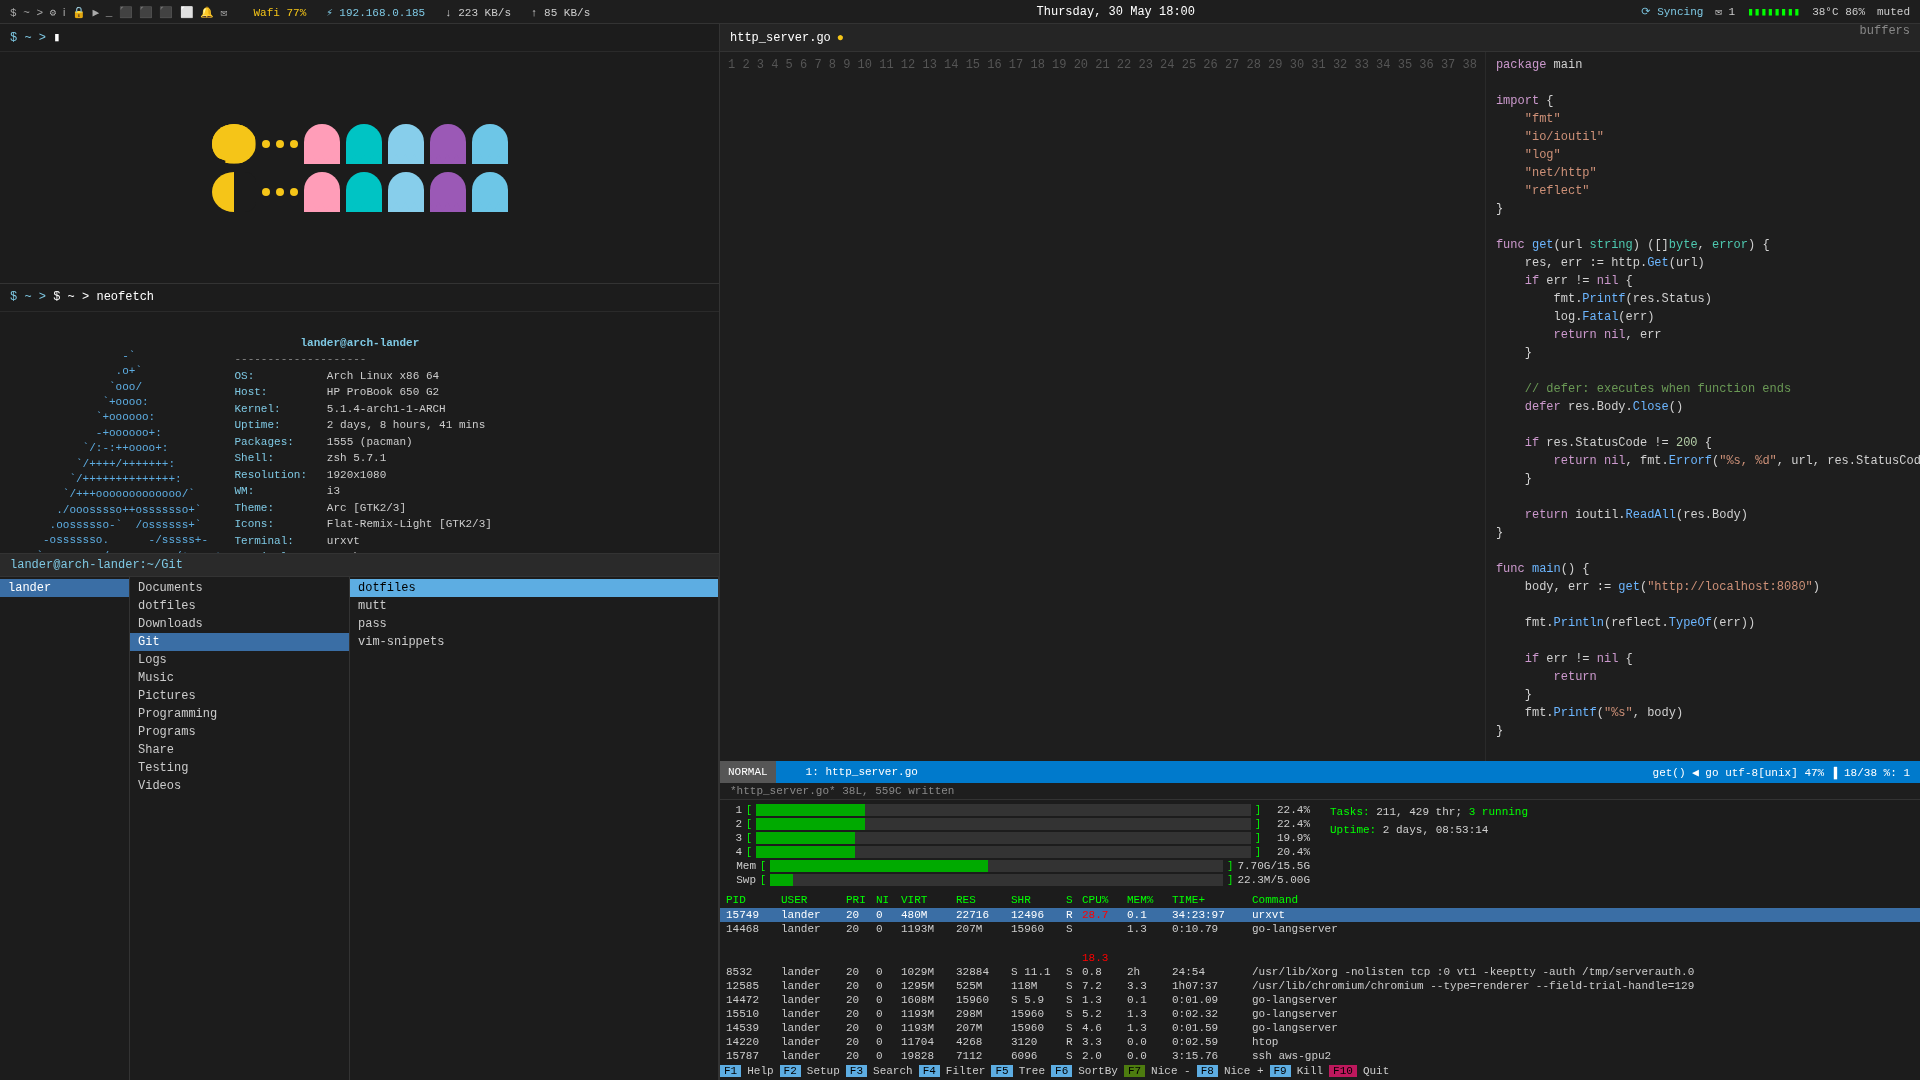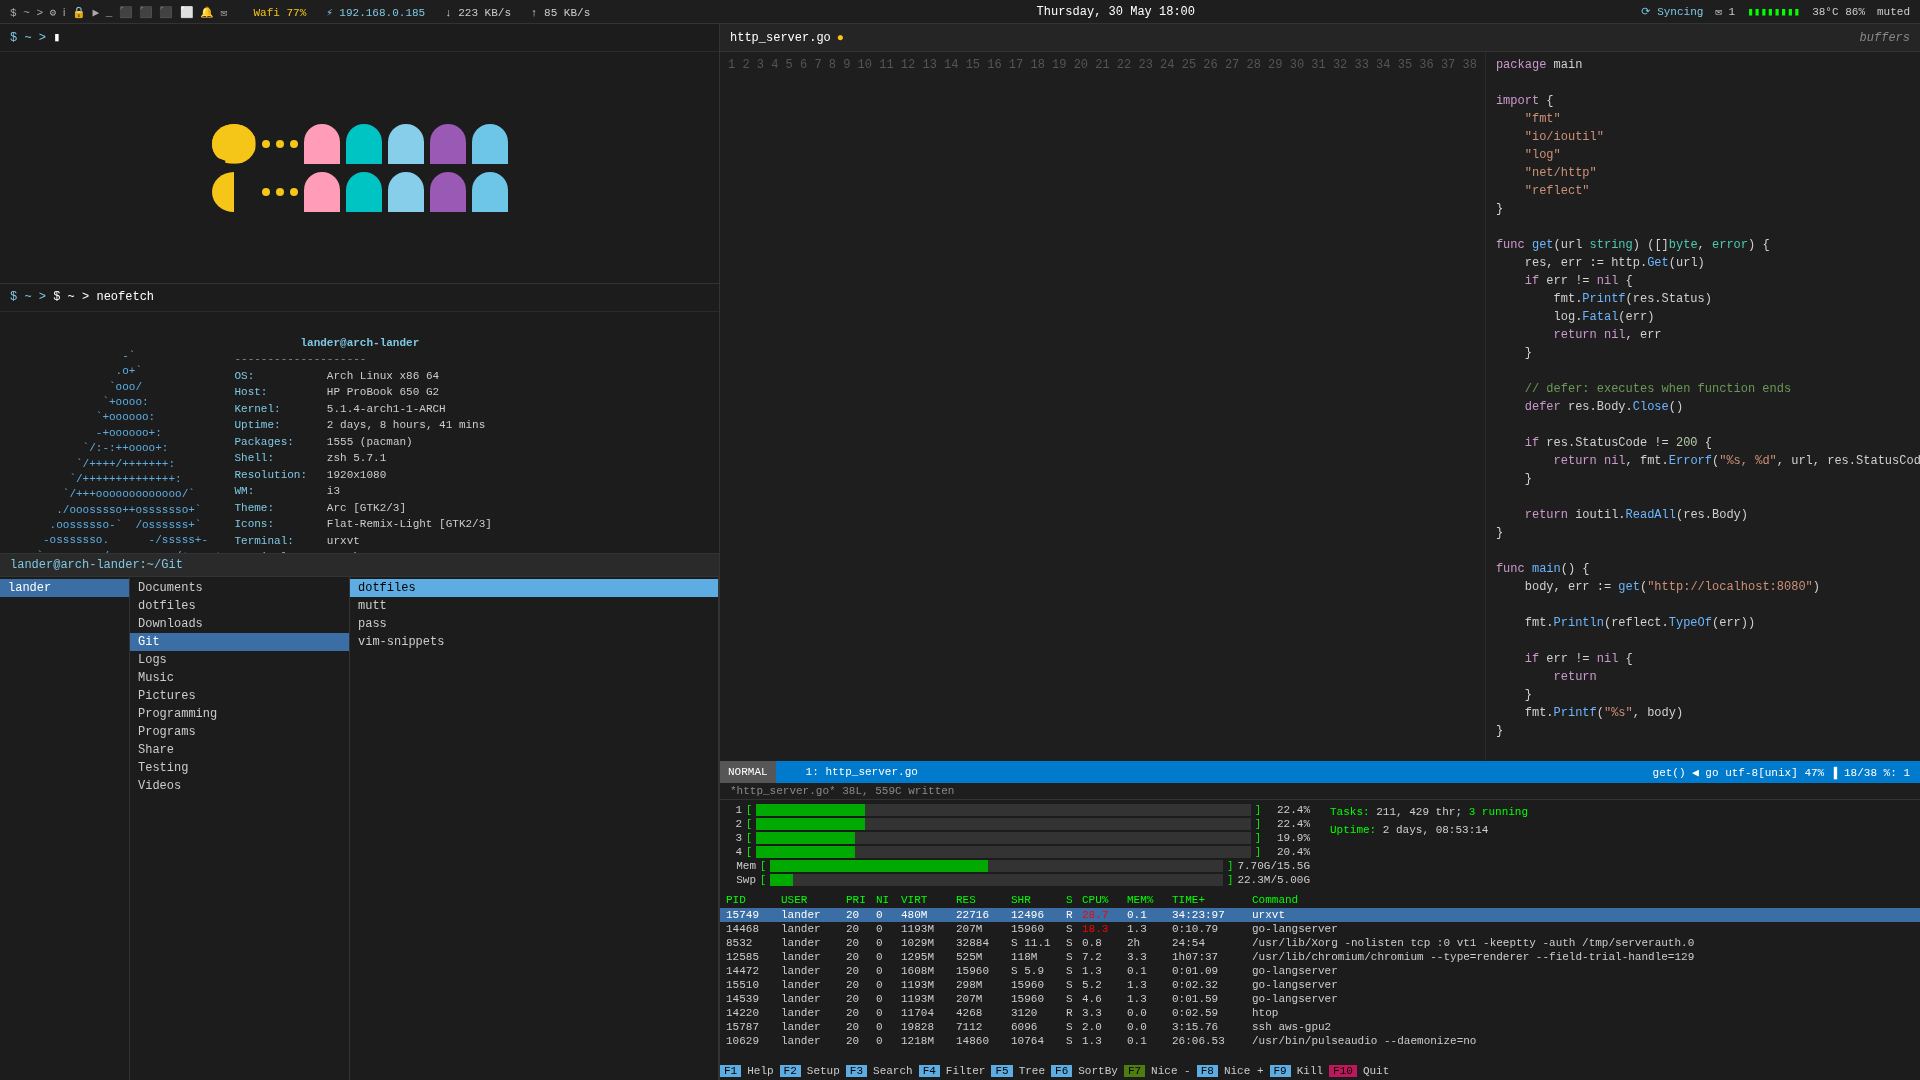--- a/index.html
+++ b/index.html
@@ -188,37 +188,35 @@
       flex: 1;
       background: #1e1e1e;
       display: flex;
       flex-direction: column;
       border-bottom: 1px solid #333;
     }
     #editor-tabbar {
       background: #252525;
       height: 28px;
       display: flex;
-      align-items: center;
       padding: 0 10px;
       border-bottom: 1px solid #333;
       gap: 20px;
     }
     #editor-tab {
       color: #ccc;
       font-size: 12px;
       display: flex;
       align-items: center;
       gap: 6px;
     }
     #editor-tab-right {
       margin-left: auto;
       color: #888;
       font-size: 12px;
-      font-style: italic;
     }
     #editor-content {
       display: flex;
       flex: 1;
       overflow: hidden;
     }
     #line-numbers {
       background: #1e1e1e;
       color: #555;
       font-size: 12px;
@@ -713,21 +711,21 @@
         </div>
         <div class="htop-row">
           <span style="width:55px;">14468</span>
             <span style="width:65px;">lander</span>
             <span style="width:30px;">20</span>
             <span style="width:25px;">0</span>
             <span style="width:55px;">1193M</span>
             <span style="width:55px;">207M</span>
             <span style="width:55px;">15960</span>
             <span style="width:16px;">S</span>
-            <span style="width:45px;color:#f00;">18.3</span>
+            <span style="width:45px;color:#f00;margin-top:29px;">18.3</span>
             <span style="width:45px;">1.3</span>
             <span style="width:80px;">0:10.79</span>
             <span>go-langserver</span>
         </div>
         <div class="htop-row">
           <span style="width:55px;">8532</span>
             <span style="width:65px;">lander</span>
             <span style="width:30px;">20</span>
             <span style="width:25px;">0</span>
             <span style="width:55px;">1029M</span>

